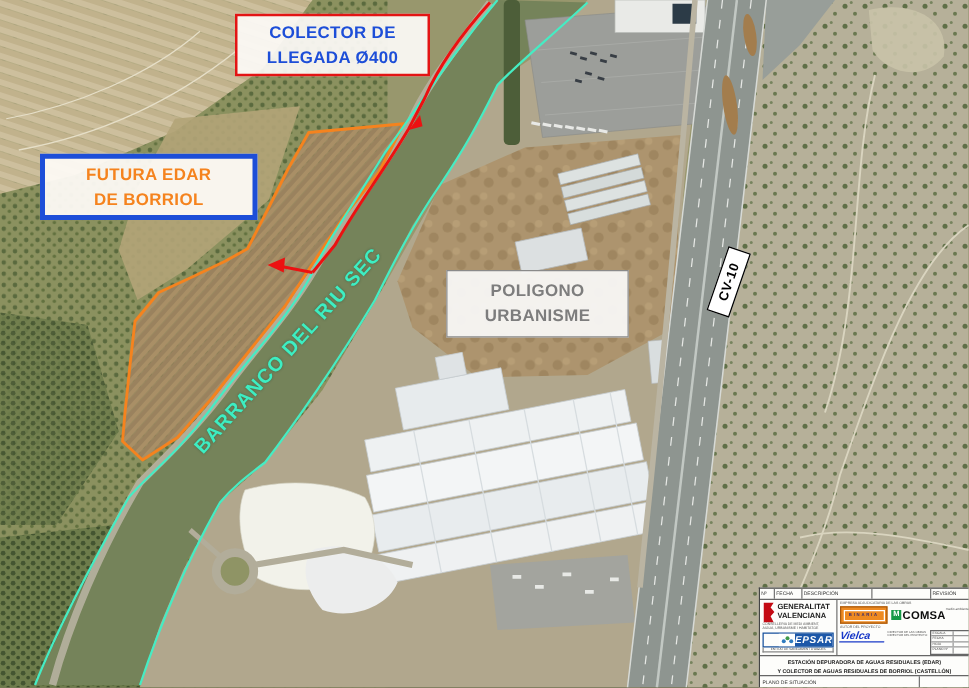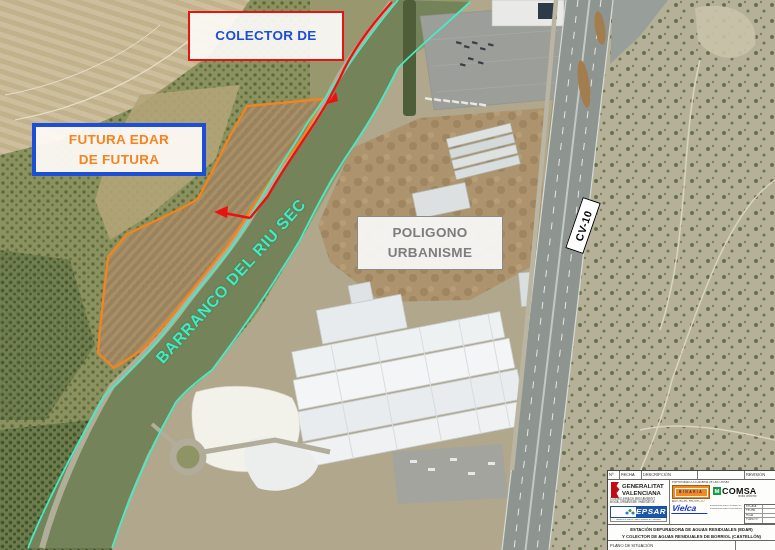--- a/index.html
+++ b/index.html
@@ -40,21 +40,21 @@
   .epsar-name{flex:1;background:#1c57a8;color:#fff;font-style:italic;font-weight:bold;font-size:8px;
     text-align:center;line-height:10px;letter-spacing:.5px;}
   .epsar-sub{font-size:2.5px;text-align:center;color:#444;border:.5px solid #888;border-top:0;height:4px;line-height:4px;overflow:hidden;}
   .tb-right{flex:1;padding:1px 2px;}
   .hdr{font-size:2.8px;color:#555;line-height:1.2;white-space:nowrap;overflow:hidden;}
   .logo-row{display:flex;align-items:center;gap:3px;height:16px;}
   .binaria{width:38px;height:14px;background:#ee8a21;border:1px solid #a85a0e;position:relative;
     display:flex;align-items:center;justify-content:center;}
   .binaria .inner{position:absolute;inset:1.5px;border:1px solid #fff;}
   .binaria .txt{position:relative;font-size:3.4px;font-weight:bold;color:#3c2e6e;letter-spacing:1.4px;}
-  .comsa{display:flex;flex-direction:column;}
+  .comsa{display:flex;}
   .comsa .row{display:flex;align-items:center;}
   .m-sq{width:8px;height:8px;background:#159a46;color:#fff;font-size:6px;font-weight:bold;
     text-align:center;line-height:8px;}
   .comsa-name{font-size:9px;font-weight:800;color:#0d0d0d;margin-left:1px;letter-spacing:.2px;}
   .comsa-sub{font-size:2.6px;color:#555;text-align:right;line-height:1;}
   .bottom-row{display:flex;gap:2px;align-items:flex-start;}
   .vielca{width:36px;font-style:italic;font-weight:bold;font-size:8.5px;color:#1838c8;
     transform:skewX(-8deg);border-bottom:1px solid #1838c8;line-height:1.1;}
   .directors{width:32px;font-size:2.4px;color:#555;line-height:1.3;}
   .mini-table{width:40px;border:.5px solid #666;font-size:2.6px;color:#444;}
@@ -220,24 +220,25 @@
   <path d="M398,0 C360,45 340,78 308,122 C280,168 262,192 248,222 C225,262 195,290 168,328 C140,365 118,380 103,398 C75,448 45,505 28,548" stroke="#46ecc3" stroke-width="1.8" fill="none"></path>
   <path d="M470,2 C440,30 415,50 398,68 C382,100 372,118 352,148 C330,180 315,210 300,240 C270,290 235,340 212,370 C196,382 186,390 176,402 C150,448 128,500 112,548" stroke="#46ecc3" stroke-width="1.8" fill="none"></path>
   <path d="M392,2 C365,32 350,55 340,78 L327,103 C305,140 285,165 268,196 L250,218" stroke="#ec1111" stroke-width="2.4" fill="none"></path>
   <polygon points="327,104 336,92 338,101" fill="#ec1111"></polygon>
   <path d="M250,218 L224,213" stroke="#ec1111" stroke-width="2.4"></path>
   <polygon points="214,212 228,206 227,218" fill="#ec1111"></polygon>
 </svg>
 
 <div class="callout colector">
   <span>COLECTOR DE</span>
+  <span>LLEGADA Ø400</span>
 </div>
 <div class="callout edar">
   <span>FUTURA EDAR</span>
-  <span>DE FUTURA</span>
+  <span>DE BORRIOL</span>
 </div>
 <div class="callout poligono">
   <span>POLIGONO</span>
   <span>URBANISME</span>
 </div>
 <div class="barranco">BARRANCO DEL RIU SEC</div>
 <div class="cv10">CV-10</div>
 
 <div class="tb">
   <div class="tb-row1">

